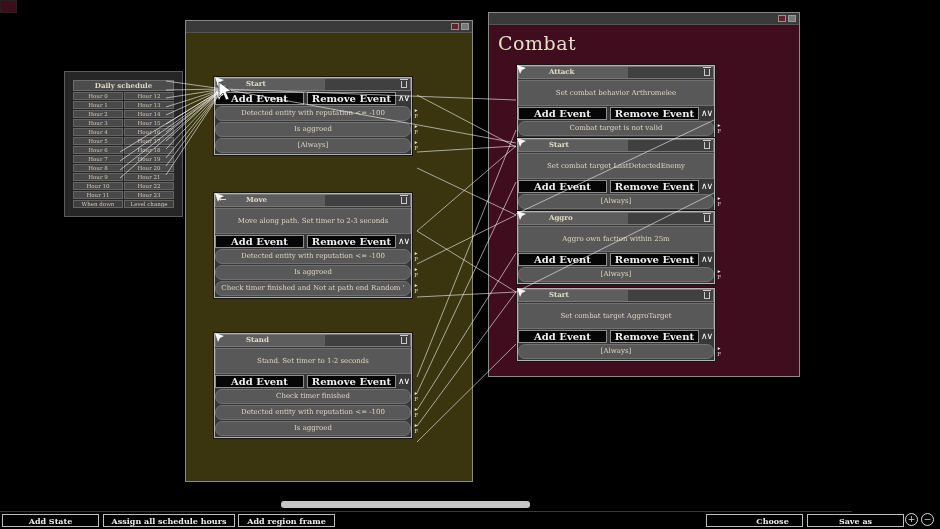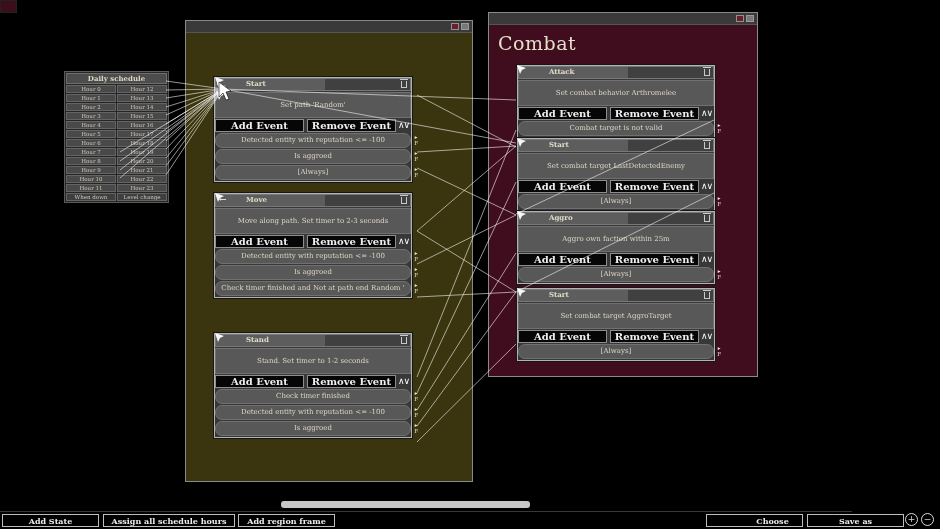--- a/index.html
+++ b/index.html
@@ -3,30 +3,30 @@
 <meta charset="utf-8">
 <style>
   html,body{margin:0;padding:0;background:#000;}
   body{width:940px;height:529px;overflow:hidden;font-family:"DejaVu Serif",serif;}
   .stage{position:relative;width:940px;height:529px;background:#000;}
 
   
   .corner-chip{position:absolute;left:0;top:0;width:15px;height:11px;background:#3c0d1a;border:1px solid #222;}
 
   
-  .schedule{position:absolute;left:64px;top:71px;width:101px;background:#262626;border:1px solid #5a5a5a;padding:1px;z-index:2;}
+  .schedule{position:absolute;left:64px;top:71px;width:101px;background:#262626;border:1px solid #5a5a5a;padding:8px;z-index:2;}
   .schedule-header{background:#4c4c4c;border:1px solid #6e6e6e;color:#ded8c4;font-size:7px;font-weight:bold;height:9px;line-height:9px;text-align:center;margin-bottom:1px;}
   .schedule-grid{display:grid;grid-template-columns:1fr 1fr;gap:1px;}
   .schedule-cell{background:#494949;border:1px solid #646464;color:#cfc9ba;font-size:5.5px;height:6px;line-height:6px;text-align:center;overflow:hidden;white-space:nowrap;}
   .schedule-cell.footer{background:#3f3f3f;}
 
   
   .panel{position:absolute;border:1px solid #8a8a8a;box-sizing:border-box;}
   #panel-0{left:185px;top:20px;width:288px;height:462px;}
-  #panel-1{left:488px;top:12px;width:270px;height:365px;}
+  #panel-1{left:488px;top:12px;width:312px;height:365px;}
   .panel-titlebar{position:relative;height:11px;background:#3a3a3a;border-bottom:1px solid #555;}
   .panel-btn{position:absolute;top:2px;width:8px;height:7px;box-sizing:border-box;}
   .panel-btn.red{right:13px;background:#6a1f2e;border:1px solid #909090;}
   .panel-btn.gray{right:3px;background:#787878;border:1px solid #9a9a9a;}
   .panel-title{color:#e5dfca;font-size:19px;padding:7px 0 0 9px;letter-spacing:.5px;}
 
   
   .state{position:absolute;background:#383838;border:1px solid #b2b2b2;outline:1px solid #161616;padding:0;box-sizing:border-box;}
   .state-titlebar{position:relative;height:11px;background:#404040;border:1px solid #787878;margin-bottom:1px;}
   .state-label-bg{position:absolute;left:0;top:0;height:100%;width:56%;background:#5d5d5d;}
@@ -107,21 +107,20 @@
       <span class="panel-btn red"></span>
       <span class="panel-btn gray"></span>
     </div>
   <div class="state" style="left: 28px; top: 56px; width: 198px;">
       <div class="state-titlebar">
         <span class="state-label-bg"></span>
         <span class="handle-icon"></span>
         <span class="state-title-text">Start</span>
         <span class="trash-icon"></span>
       </div>
-      <div class="row action-row">Set path 'Random'</div>
       <div class="btnrow">
         <button class="evt-btn add-btn">Add Event</button>
         <button class="evt-btn rem-btn">Remove Event</button>
         <span class="updown">∧∨</span>
       </div>
       <div class="conds">
           <div class="row cond-row"><span>Detected entity with reputation &lt;= -100</span><span class="cond-icons">
               <i>▸</i>
               <i>F</i>
             </span></div>

